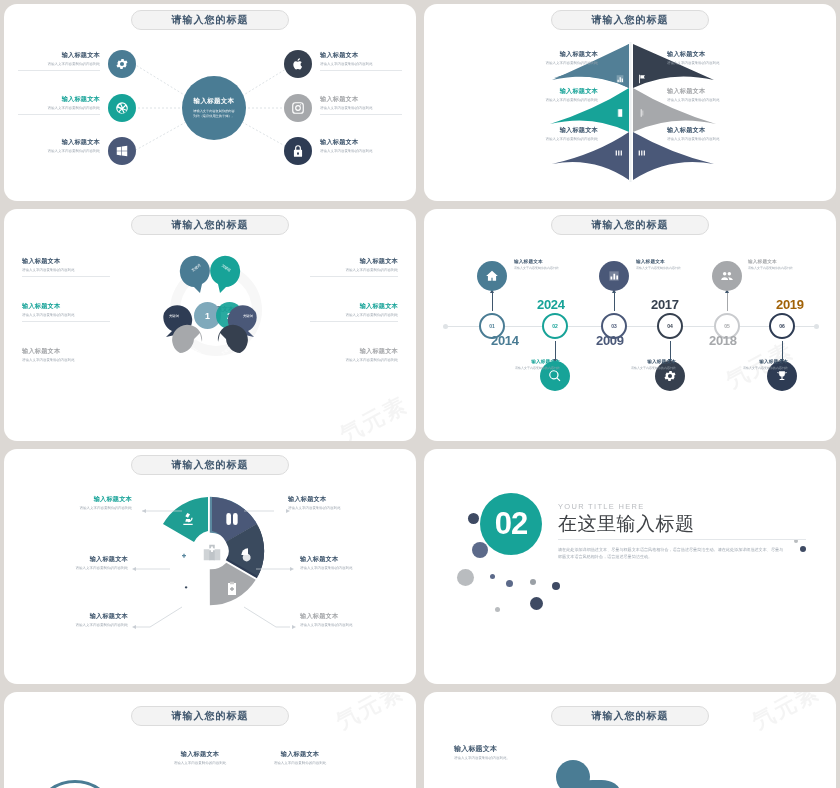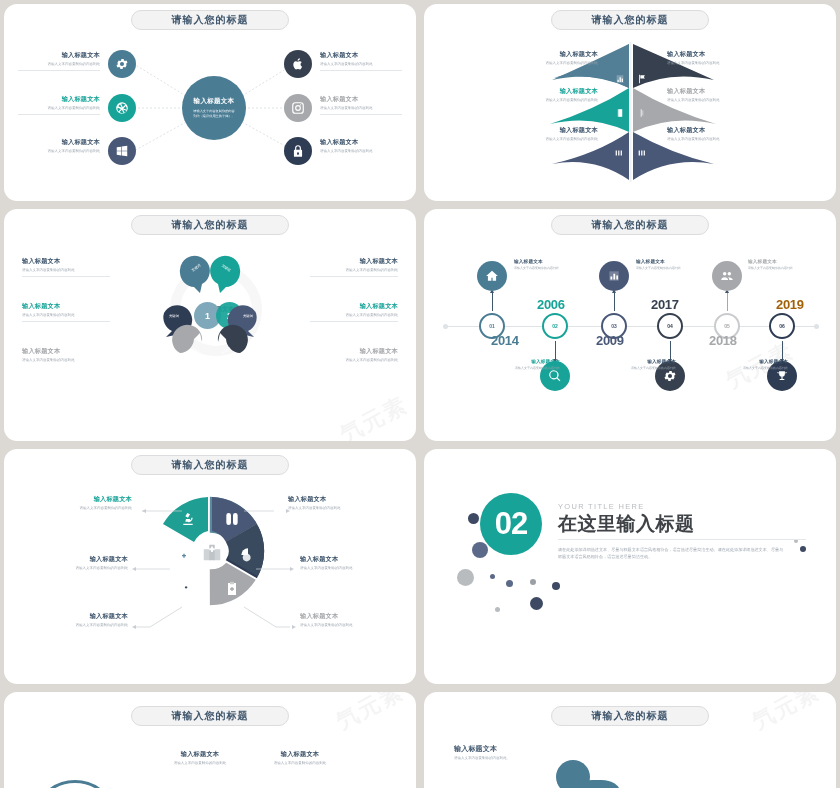--- a/index.html
+++ b/index.html
@@ -132,21 +132,21 @@
     background: #17a398; color: #fff;
     display: flex; align-items: center; justify-content: center;
     font-size: 31px; font-weight: bold; letter-spacing: -1px;
   }
   .sec-eyebrow {
     position: absolute; left: 134px; top: 53px;
     font-size: 7.5px; color: #b9bcc0; letter-spacing: 1.3px;
   }
   .sec-title {
     position: absolute; left: 134px; top: 62px;
-    font-size: 19px; font-weight: bold; color: #3f4246; letter-spacing: .5px;
+    font-size: 19px; font-weight: normal; color: #3f4246; letter-spacing: .5px;
   }
   .sec-rule { position: absolute; left: 134px; top: 90px; width: 248px; height: 1px; background: #e4e7ea; }
   .sec-body {
     position: absolute; left: 134px; top: 97px; width: 228px;
     font-size: 4.1px; color: #9aa3ad; line-height: 1.75;
   }
   .dot { position: absolute; border-radius: 50%; }
 
   
   .p7-arc {
@@ -422,21 +422,21 @@
         </svg>
       </div>
     <div class="tl-txt" style="left:90px;top:50px">
       <div class="lbl-title" style="font-size:4.6px">输入标题文本</div>
       <div class="lbl-body" style="font-size:3px">请输入文字内容复制你的内容到此</div>
     </div>
 
     <div class="tl-node" style="left:118px;top:104px;border:2px solid #17a398;color:#17a398">
       <span>02</span>
       </div>
-    <div class="tl-year" style="left:113px;top:88px;color:#17a398">2006</div>
+    <div class="tl-year" style="left:113px;top:88px;color:#17a398">2024</div>
     <div class="tl-arrow dn" style="left:131px;top:132px;height:18px"></div>
     <div class="tl-ico" style="left:116px;top:152px;background:#17a398">
       <svg viewBox="0 0 24 24">
           <path d="M10 2a8 8 0 105 14.3l4.9 4.9 1.4-1.4-4.9-4.9A8 8 0 0010 2zm0 2a6 6 0 11-6 6 6 6 0 016-6z"></path>
         </svg>
       </div>
     <div class="tl-txt" style="left:62px;top:150px;text-align:right">
       <div class="lbl-title teal" style="font-size:4.6px">输入标题文本</div>
       <div class="lbl-body" style="font-size:3px">请输入文字内容复制你的内容到此</div>
     </div>

